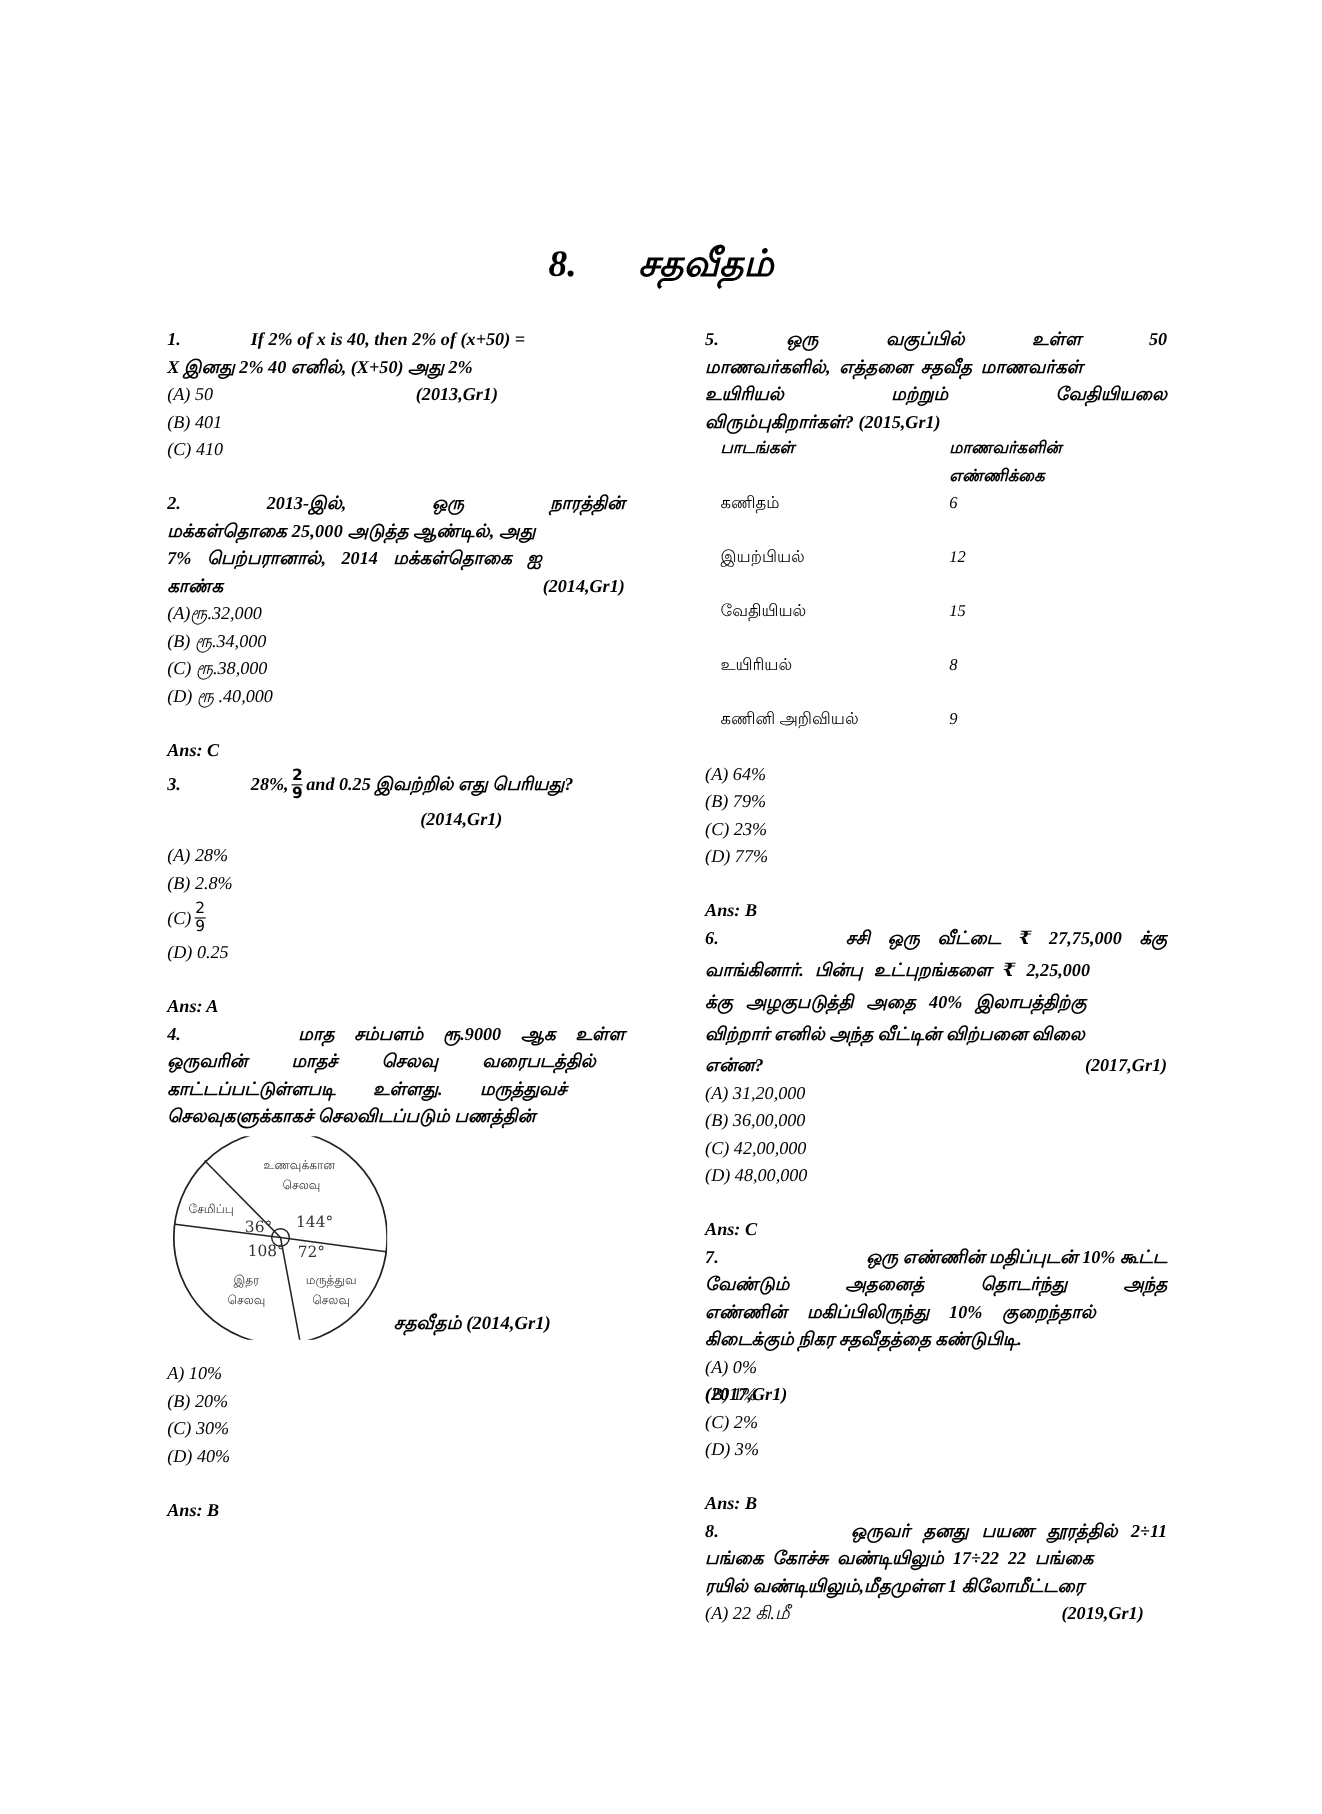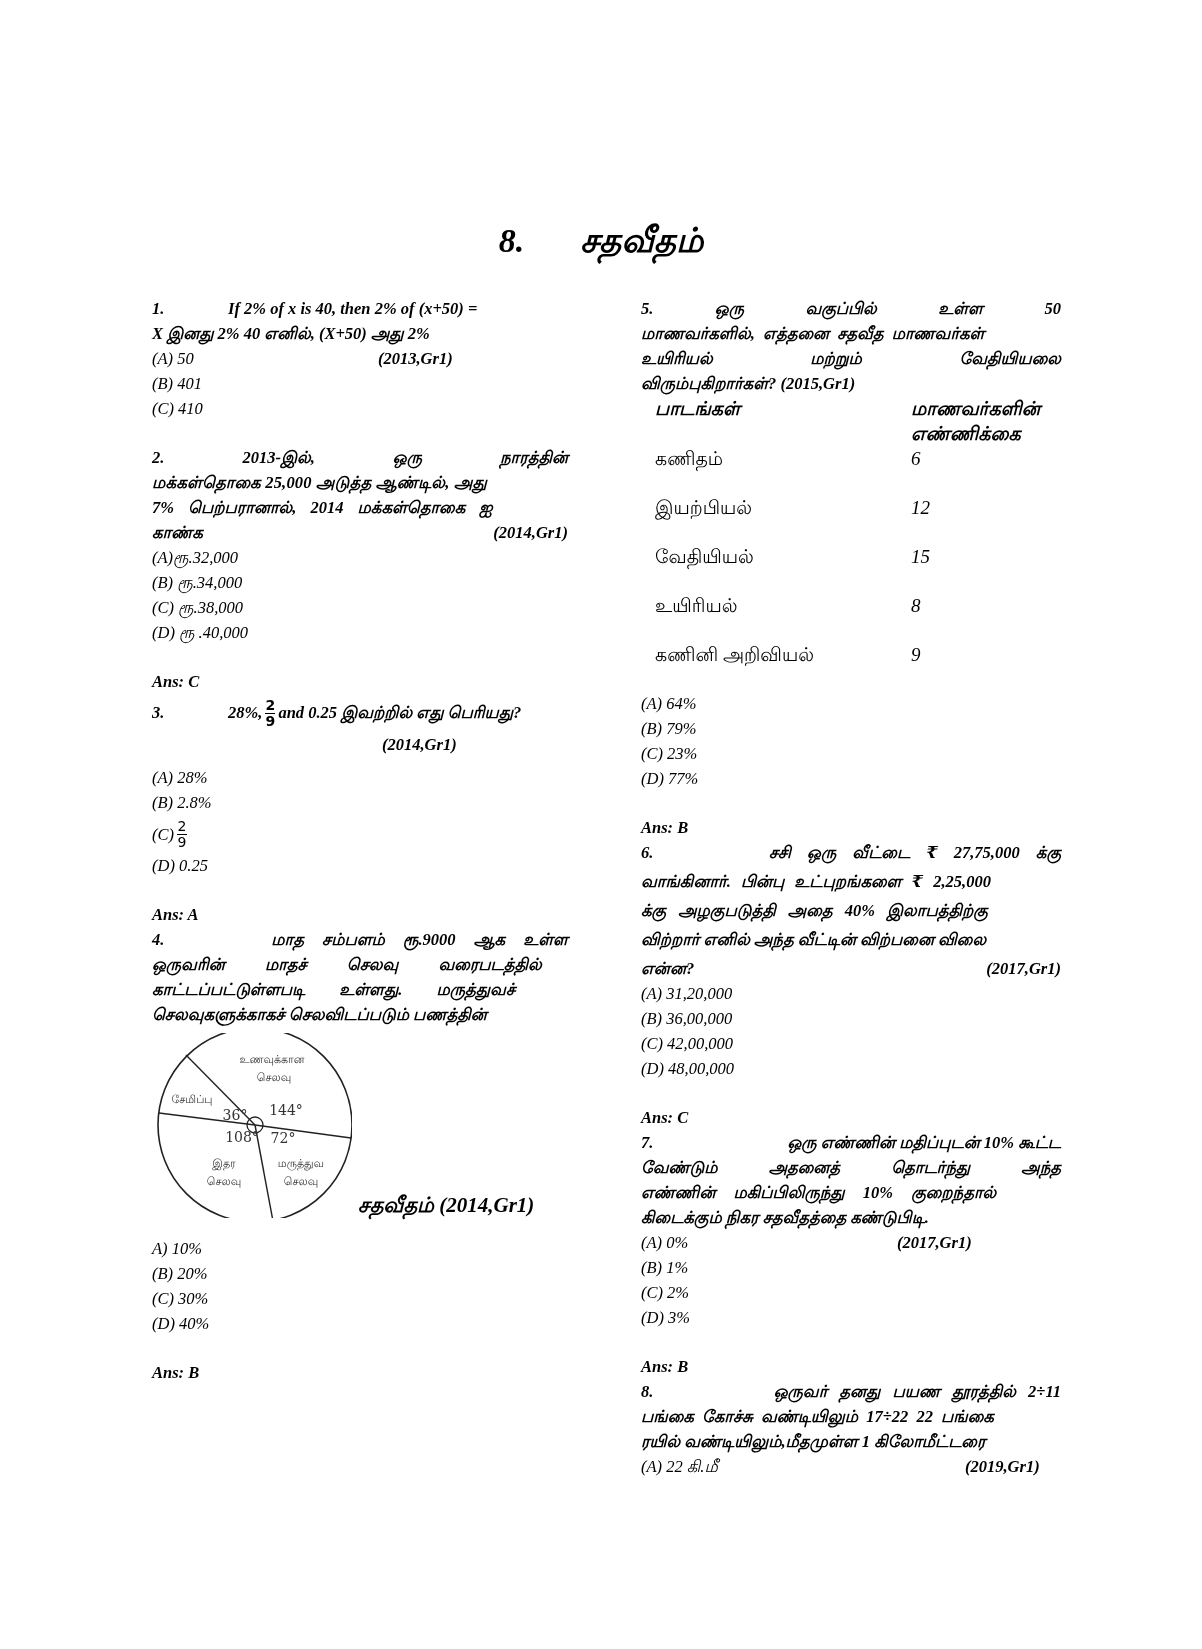--- a/index.html
+++ b/index.html
@@ -20,25 +20,25 @@
   .b { font-weight:bold; font-style:italic; }
   .justify { display:flex; justify-content:space-between; }
   .q-num { display:inline-block; width:76px; }
   .opt { font-style:italic; font-size:16.5px; line-height:25px; height:25px; }
   .gap { height:24px; }
   .ans { font-weight:bold; font-style:italic; font-size:16.5px; line-height:25px; height:25px; }
   .frac { display:inline-flex; flex-direction:column; align-items:center; vertical-align:middle;
           font-family:"DejaVu Sans", sans-serif; font-size:14px; line-height:15px; margin:0 3px; font-style:normal; font-weight:bold; }
   .frac .bar { border-top:1.5px solid #000; width:10px; }
   .frac.plain { font-weight:normal; }
-  .tbl-row { display:flex; font-size:19px; height:49px; line-height:25px;gap:48px; }
+  .tbl-row { display:flex; font-size:15px; height:49px; line-height:25px; }
   .tbl-row .c1 { width:208px; padding-left:14px; }
   .tbl-row .c2 { font-style:italic; }
   .pie-wrap { position:relative; width:420px; height:185px; margin-top:6px; }
-  .pie-caption { position:absolute; left:206px; top:160px; font-size:21px; font-weight:bold; font-style:italic; }
+  .pie-caption { position:absolute; left:206px; top:160px; font-size:17px; font-weight:bold; font-style:italic; }
   svg text { font-family:"DejaVu Serif", serif; }
 </style>
 </head>
 <body>
 
 <div>
 
   <div class="title">
     <span class="num">8.</span><span>சதவீதம்</span>
   </div>
@@ -234,21 +234,21 @@
           <span>ஒரு எண்ணின் மதிப்புடன் 10% கூட்ட</span>
         </div>
       <div class="line b justify">
           <span>வேண்டும்</span>
           <span>அதனைத்</span>
           <span>தொடர்ந்து</span>
           <span>அந்த</span>
         </div>
       <div class="line b" style="word-spacing:14px;">எண்ணின் மகிப்பிலிருந்து 10% குறைந்தால்</div>
       <div class="line b">கிடைக்கும் நிகர சதவீதத்தை கண்டுபிடி.</div>
-      <div class="opt" style="display:flex;">
+      <div class="opt" style="display:flex;flex-direction:column;">
           <span style="width:256px;">(A) 0%</span>
           <span class="b">(2017,Gr1)</span>
         </div>
       <div class="opt">(B) 1%</div>
       <div class="opt">(C) 2%</div>
       <div class="opt">(D) 3%</div>
       <div class="gap"></div>
       <div class="ans">Ans: B</div>
     </div>
 

